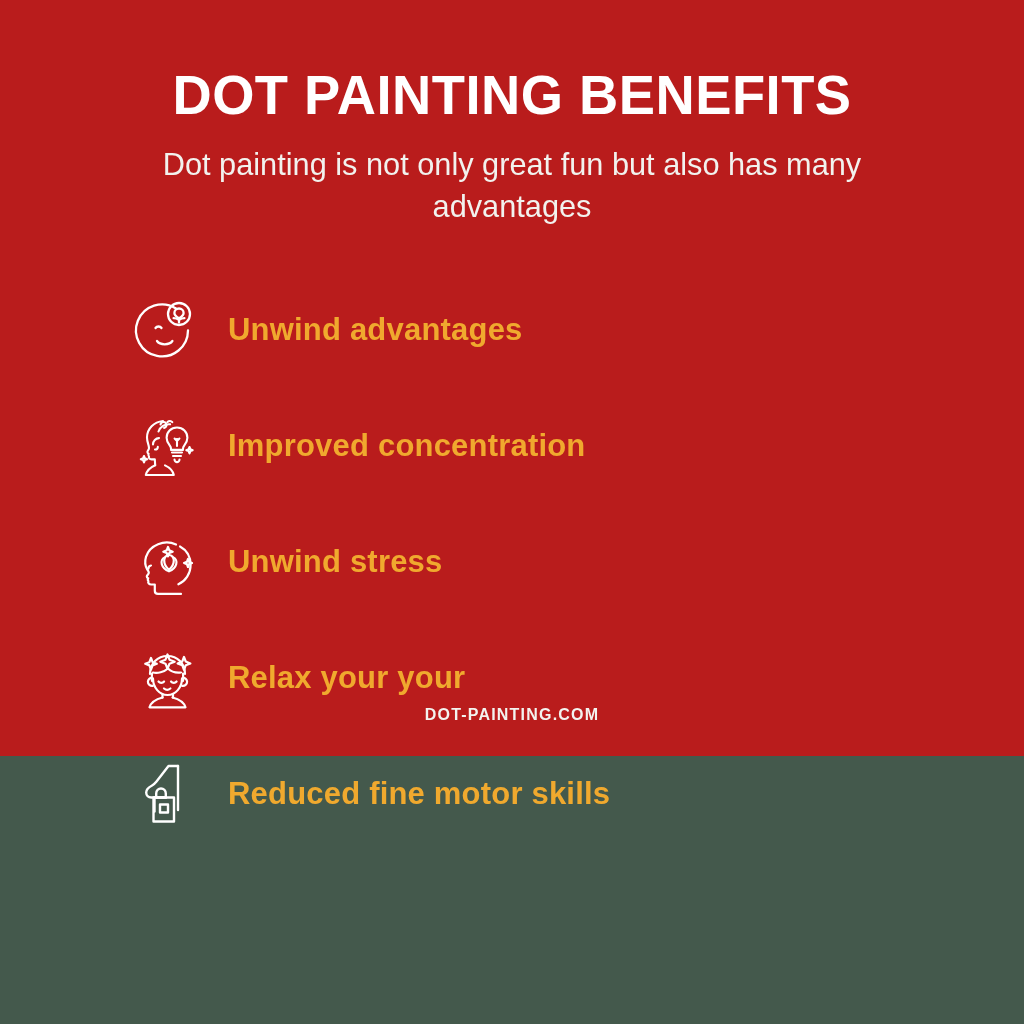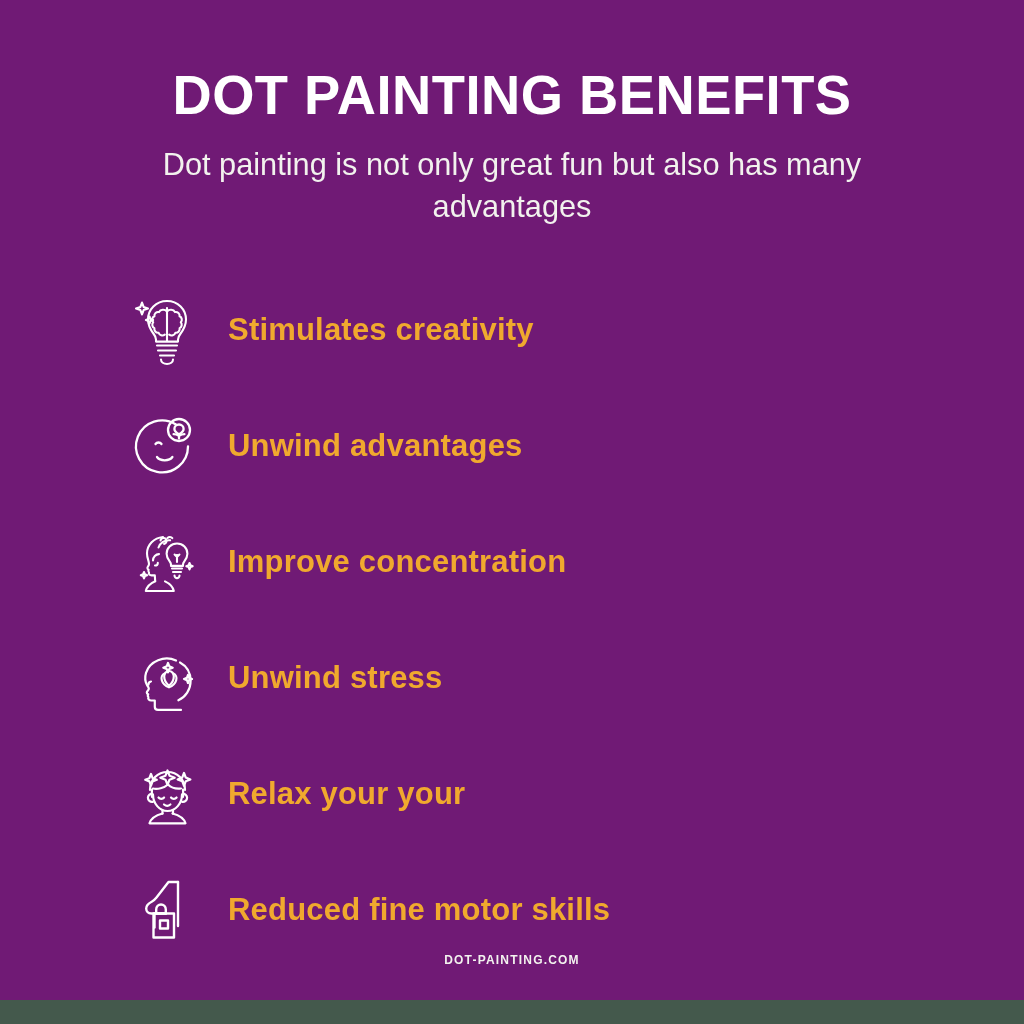--- a/index.html
+++ b/index.html
@@ -9,22 +9,22 @@
   body {
     width: 1024px;
     height: 1024px;
     background: #44594c;
     font-family: "Liberation Sans", sans-serif;
     overflow: hidden;
   }
   .poster {
     position: relative;
     width: 1024px;
-    height: 1000px;
-    background: #701a75;
+    height: 756px;
+    background: #b91c1c;
     box-sizing: border-box;
     display: flex;
     flex-direction: column;
     align-items: center;
   }
 
   
   .header {
     width: 100%;
     text-align: center;
@@ -91,53 +91,38 @@
   
   .footer {
     position: absolute;
     bottom: 32px;
     left: 0;
     width: 100%;
     text-align: center;
   }
   .footer-text {
     font-family: "Liberation Sans", sans-serif;
-    font-size: 12px;
+    font-size: 16px;
     font-weight: bold;
     letter-spacing: 1.2px;
     color: #f3f3ef;
   }
 </style>
 </head>
 <body>
 
 <div class="poster">
 
   <div class="header">
     <h1 class="poster-title">DOT PAINTING BENEFITS</h1>
     <p class="poster-subtitle">Dot painting is not only great fun but also has many advantages</p>
   </div>
 
   <div class="benefits">
 
-    <div class="benefit-row">
-      <span class="benefit-icon">
-        <svg viewBox="0 0 72 76" fill="none" stroke="#ffffff" stroke-width="2.1" stroke-linecap="round" stroke-linejoin="round">
-          <path d="M36 9c11 0 19 8.4 19 18.6 0 6.6-3.2 11.2-5.7 14.4-1.5 2-2.3 3.4-2.3 5.4v2.2H25v-2.2c0-2-0.8-3.4-2.3-5.4-2.5-3.2-5.7-7.8-5.7-14.4C17 17.4 25 9 36 9z"></path>
-          <path d="M26 53.5h20M27 58.5h18M29 63.5h14"></path>
-          <path d="M30 67.5c0 2.6 2.7 4.5 6 4.5s6-1.9 6-4.5"></path>
-          <path d="M36 16v33"></path>
-          <path d="M36 19.5c-2-2.6-6.6-2.4-8 0.6-2.6-0.6-5 1.6-4.6 4.2-2.4 1-3 4.2-1.2 6-1.6 1.8-1 4.8 1.2 5.8-0.6 2.6 1.6 5 4.2 4.6 0.8 2.6 4 3.6 6.2 2"></path>
-          <path d="M36 19.5c2-2.6 6.6-2.4 8 0.6 2.6-0.6 5 1.6 4.6 4.2 2.4 1 3 4.2 1.2 6 1.6 1.8 1 4.8-1.2 5.8 0.6 2.6-1.6 5-4.2 4.6-0.8 2.6-4 3.6-6.2 2"></path>
-          <path d="M11 10.5l1.6 4.4 4.4 1.6-4.4 1.6L11 22.5l-1.6-4.4L5 16.5l4.4-1.6z"></path>
-          <path d="M18.5 24.5l1 2.6 2.6 1-2.6 1-1 2.6-1-2.6-2.6-1 2.6-1z"></path>
-        </svg>
-      </span>
-      <span class="benefit-label">Stimulates creativity</span>
-    </div>
 
     <div class="benefit-row">
       <span class="benefit-icon">
         <svg viewBox="0 0 72 76" fill="none" stroke="#ffffff" stroke-width="2.3" stroke-linecap="round" stroke-linejoin="round">
           <path d="M45 16.5A26 26 0 1 0 57 38.5"></path>
           <path d="M24.5 36c1.4-2 4.6-2 6 0"></path>
           <path d="M26 49c3 4.4 12.4 4.4 15.4 0"></path>
           <circle cx="48" cy="22" r="11"></circle>
           <path d="M48 16.5c2.6 0 4.6 2 4.6 4.4 0 2-1.6 3.6-4.6 5.4-3-1.8-4.6-3.4-4.6-5.4 0-2.4 2-4.4 4.6-4.4z"></path>
           <path d="M48 26.3v4.2"></path>
@@ -158,21 +143,21 @@
           <path d="M29.5 16.5a3 3 0 1 1 3.6 3.4"></path>
           <path d="M36.5 14c1.4-1.4 3.6-1.4 4.8 0.2"></path>
           <path d="M46 19.5c6 0 10.4 4.6 10.4 10.2 0 3.6-1.8 6.2-3.2 8-0.8 1.1-1.2 1.9-1.2 3v1.2h-12v-1.2c0-1.1-0.4-1.9-1.2-3-1.4-1.8-3.2-4.4-3.2-8 0-5.6 4.4-10.2 10.4-10.2z"></path>
           <path d="M41 44.5h10M42 48h8"></path>
           <path d="M43.5 51.5c0 1.6 1.5 2.6 2.5 2.6s2.5-1 2.5-2.6"></path>
           <path d="M46 31v7M46 33l-2.4-2.4M46 33l2.4-2.4"></path>
           <path d="M58.5 39l0.9 2.3 2.3 0.9-2.3 0.9-0.9 2.3-0.9-2.3-2.3-0.9 2.3-0.9z"></path>
           <path d="M13 48l0.9 2.3 2.3 0.9-2.3 0.9-0.9 2.3-0.9-2.3-2.3-0.9 2.3-0.9z"></path>
         </svg>
       </span>
-      <span class="benefit-label">Improve concentration</span>
+      <span class="benefit-label">Improved concentration</span>
     </div>
 
     <div class="benefit-row">
       <span class="benefit-icon">
         <svg viewBox="0 0 72 76" fill="none" stroke="#ffffff" stroke-width="2.2" stroke-linecap="round" stroke-linejoin="round">
           <path d="M45 20.5c-11.4-5.4-26.4 0.4-30 12.4-1.6 5.4-0.4 9.8 1.2 12.4 1 1.6 1.6 2.2 1.6 3.4 0 1.6-2 2.4-2 3.8 0 1.2 1.4 1.8 1.4 1.8-1 1.4 0.2 2.8 0.2 2.8-0.8 2 0.8 3.4 2.8 3.4h3.6v6.2c0 1.8 1.4 3.2 3.2 3.2h23"></path>
           <path d="M20 41.5c-1.4 0.2-2.6 1.6-2.6 3.2"></path>
           <path d="M49 22.5c6.6 3.6 10.6 10.4 10.6 18.4 0 8.6-5 16-12.2 19.4"></path>
           <path d="M38 31c2.6 0 4.8 2.4 4.8 5.4 0 4-2.8 7.6-4.8 9.4-2-1.8-4.8-5.4-4.8-9.4 0-3 2.2-5.4 4.8-5.4z"></path>
           <path d="M33.6 33.6c-2.4 1-3.6 3.8-2.8 6.6 1 3.6 4.4 6 7.2 7"></path>

